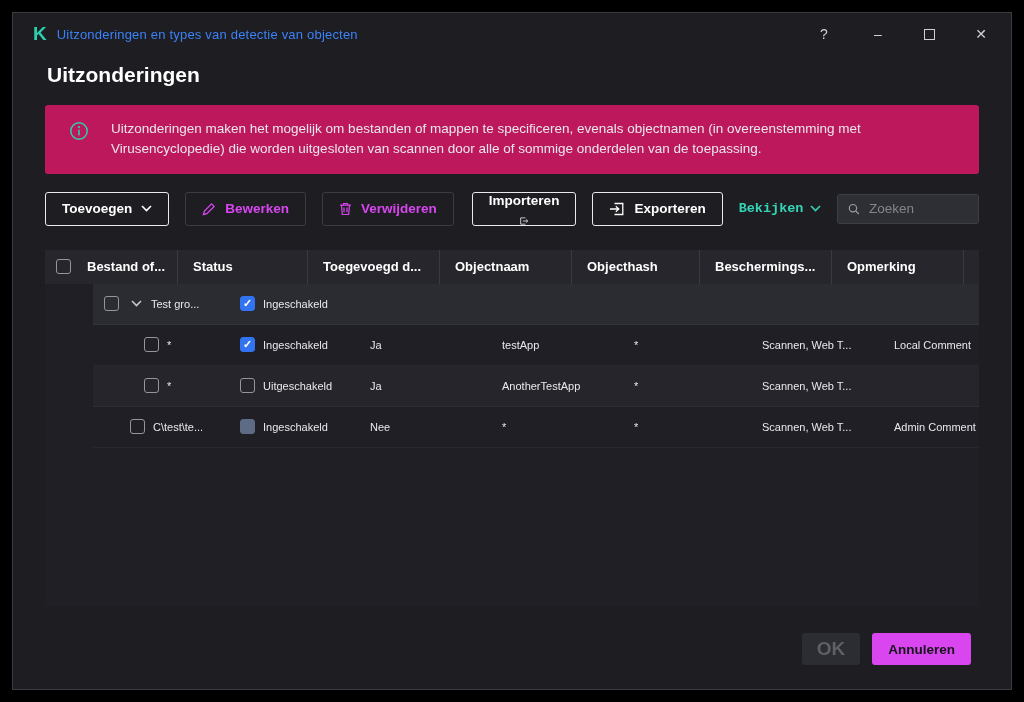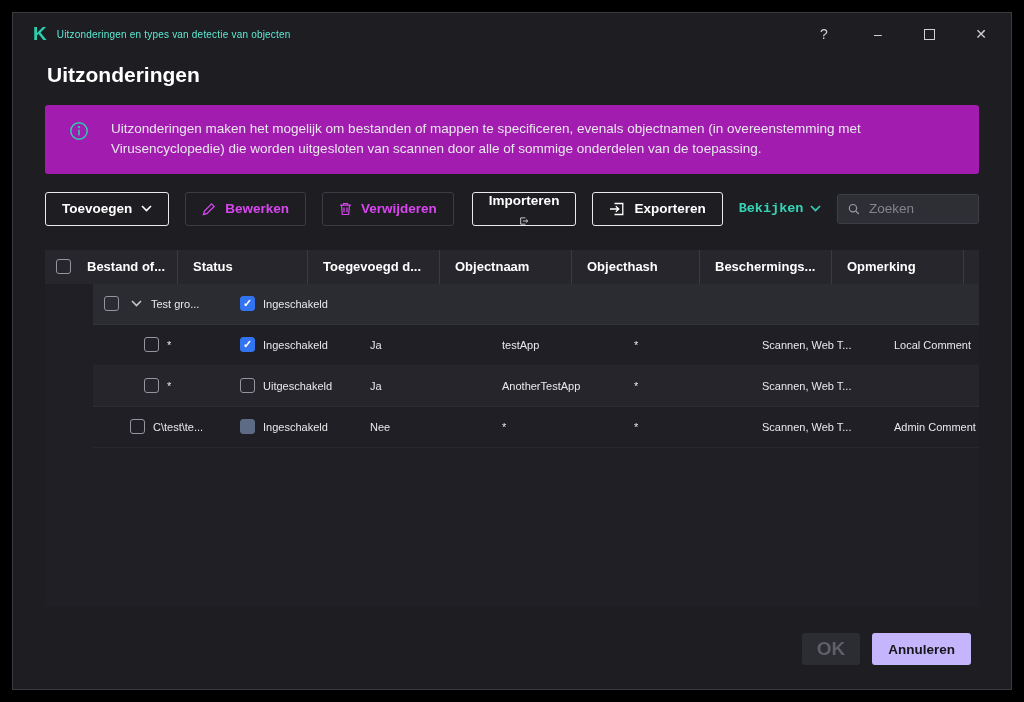--- a/index.html
+++ b/index.html
@@ -5,29 +5,29 @@
   * { box-sizing: border-box; margin: 0; padding: 0; }
   html,body { width:1024px; height:702px; background:#000; font-family:"Liberation Sans",sans-serif; overflow:hidden; }
   .window {
     position:absolute; left:12px; top:12px; width:1000px; height:678px;
     background:#1d1d22; border:1px solid #3a3a40; color:#fff;
     display:flex; flex-direction:column;
   }
   
   .titlebar { height:42px; display:flex; align-items:center; padding:0 22px 0 20px; flex-shrink:0; }
   .logo { color:#2ad0ae; font-size:19px; font-weight:700; margin-right:10px; }
-  .wtitle { font-size:10px; color:#5eead4; letter-spacing:.2px; }
+  .wtitle { font-size:13px; color:#3b82f6; letter-spacing:.2px; }
   .wcontrols { margin-left:auto; display:flex; align-items:center; gap:38px; color:#cfcfd4; }
   .wbtn { font-size:14px; width:16px; text-align:center; cursor:pointer; line-height:1; }
   .maxbox { width:11px; height:11px; border:1.5px solid #cfcfd4; display:inline-block; cursor:pointer; }
   
   .page-title { font-size:21px; font-weight:700; padding:8px 34px 18px; }
   
   .infobox {
-    margin:0 32px 18px; background:#a21caf; border-radius:3px;
+    margin:0 32px 18px; background:#be185d; border-radius:3px;
     padding:14px 24px; display:flex; gap:22px; align-items:flex-start;
   }
   .info-icon { flex-shrink:0; margin-top:2px; }
   .info-text { font-size:13.5px; line-height:1.5; color:#e8e8ec; max-width:870px; }
   
   .toolbar { margin:0 32px 0; display:flex; align-items:center; gap:16px; flex-shrink:0; }
   .btn {
     height:34px; padding:0 16px; border:1px solid #e9e9ee; border-radius:3px;
     background:transparent; color:#fff; font-size:13.5px; font-weight:700;
     display:inline-flex; align-items:center; gap:9px; cursor:pointer; white-space:nowrap;
@@ -81,21 +81,21 @@
   .chev { display:block; }
   .empty-fill { flex:1; }
   
   .footer { margin-top:auto; display:flex; justify-content:flex-end; gap:12px; padding:0 40px 24px; align-items:center; }
   .btn-ok {
     height:32px; padding:0 15px; border:none; border-radius:3px; background:#2c2c33;
     color:#5f5f67; font-size:19px; font-weight:700; cursor:default;
     font-family:Liberation Sans, sans-serif;
   }
   .btn-cancel {
-    height:32px; padding:0 16px; border:none; border-radius:3px; background:#c4b5fd;
+    height:32px; padding:0 16px; border:none; border-radius:3px; background:#d946ef;
     color:#15151a; font-size:13.5px; font-weight:700; cursor:pointer;
     font-family:"Liberation Sans",sans-serif;
   }
 </style>
 </head>
 <body>
 
 <div class="window">
 
   <div class="titlebar">

